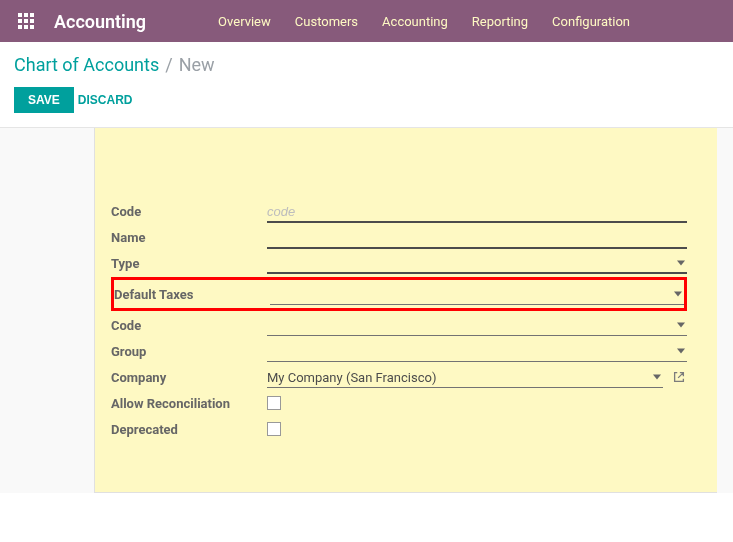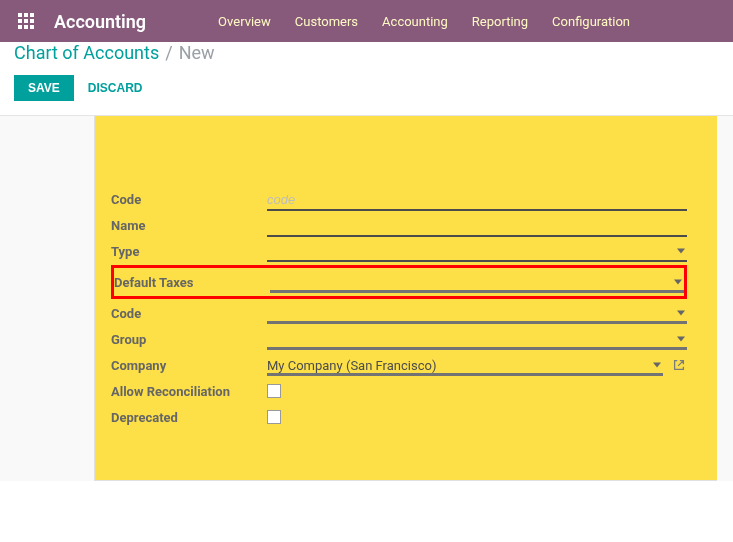--- a/index.html
+++ b/index.html
@@ -5,42 +5,42 @@
     * { box-sizing: border-box; margin: 0; padding: 0; }
     body { font-family: -apple-system, BlinkMacSystemFont, "Segoe UI", Roboto, Helvetica, Arial, sans-serif; font-size: 13px; color: #4c4c4c; background: #fff; width: 733px; }
     
     .topbar { background: #875a7b; height: 42px; display: flex; align-items: center; padding: 6px 12px; color: #fff; }
     .apps-icon { width: 28px; height: 28px; display: flex; align-items: center; justify-content: center; }
     .apps-icon svg { fill: #fff; }
     .app-title { font-size: 18px; font-weight: 600; margin-left: 14px; color: #fff; }
     .top-menu { display: flex; margin-left: 60px; gap: 0; }
     .top-menu-item { color: #fef9c3; font-size: 13px; padding: 12px 12px; cursor: pointer; }
     
-    .breadcrumb-bar { padding: 0 14px 6px 14px; }
+    .breadcrumb-bar { padding: 12px 14px 6px 14px; }
     .breadcrumb { font-size: 18px; display: flex; align-items: center; gap: 6px; }
     .breadcrumb .bc-link { color: #00a09d; cursor: pointer; }
     .breadcrumb .bc-sep { color: #9aa0a6; }
     .breadcrumb .bc-current { color: #9aa0a6; }
     
-    .action-bar { padding: 6px 14px 14px 14px; display: flex; align-items: center; gap: 14px; border-bottom: 1px solid #e5e5e5; }
+    .action-bar { padding: 6px 14px 14px 14px; display: flex; align-items: center; gap: 4px; border-bottom: 1px solid #e5e5e5; }
     .btn-primary { background: #00a09d; color: #fff; border: none; padding: 6px 14px; font-size: 12px; font-weight: 600; cursor: pointer; }
     .btn-link { color: #00a09d; background: none; border: none; font-size: 12px; font-weight: 600; cursor: pointer; }
     
     .sheet-wrap { background: #f9f9f9; padding: 0; display: flex; justify-content: center; }
-    .sheet { background: #fde047; width: 640px; margin-left: 94px; margin-right: 16px; border: 1px solid #e0e0e0; border-top: none; border-right: none; padding: 70px 30px 50px 16px; }
+    .sheet { background: #fef9c3; width: 640px; margin-left: 94px; margin-right: 16px; border: 1px solid #e0e0e0; border-top: none; border-right: none; padding: 70px 30px 50px 16px; }
     
     .form-row { display: flex; align-items: center; min-height: 26px; padding: 1px 0; }
     .form-label { width: 156px; font-size: 13px; font-weight: 700; color: #666; padding-right: 8px; }
     .form-field { flex: 1; position: relative; }
     
     .text-input { width: 100%; border: none; border-bottom: 1px solid #999; background: transparent; font-size: 13px; padding: 4px 0 2px 0; outline: none; color: #4c4c4c; }
     .text-input::placeholder { color: #bdbdbd; font-style: italic; }
     .text-input.required { border-bottom: 2px solid #4c4c4c; }
     
-    .select-field { width: 100%; border: none; border-bottom: 3px solid #737373; background: transparent; font-size: 13px; padding: 4px 16px 2px 0; outline: none; height: 22px; position: relative; cursor: pointer; }
+    .select-field { width: 100%; border: none; border-bottom: 1px solid #737373; background: transparent; font-size: 13px; padding: 4px 16px 2px 0; outline: none; height: 22px; position: relative; cursor: pointer; }
     .select-field.required { border-bottom: 2px solid #4c4c4c; }
     .caret { position: absolute; right: 2px; top: 50%; transform: translateY(-50%); width: 0; height: 0; border-left: 4px solid transparent; border-right: 4px solid transparent; border-top: 5px solid #666; pointer-events: none; }
     
     .company-row .form-field { display: flex; align-items: center; gap: 8px; }
     .company-inner { flex: 1; position: relative; }
     .ext-link { color: #7c7c7c; cursor: pointer; width: 16px; height: 16px; display: flex; align-items: center; justify-content: center; }
     .ext-link svg { width: 14px; height: 14px; stroke: #7c7c7c; fill: none; stroke-width: 1.5; }
     
     .checkbox-field { width: 14px; height: 14px; border: 1px solid #999; background: #fff; cursor: pointer; }
     

